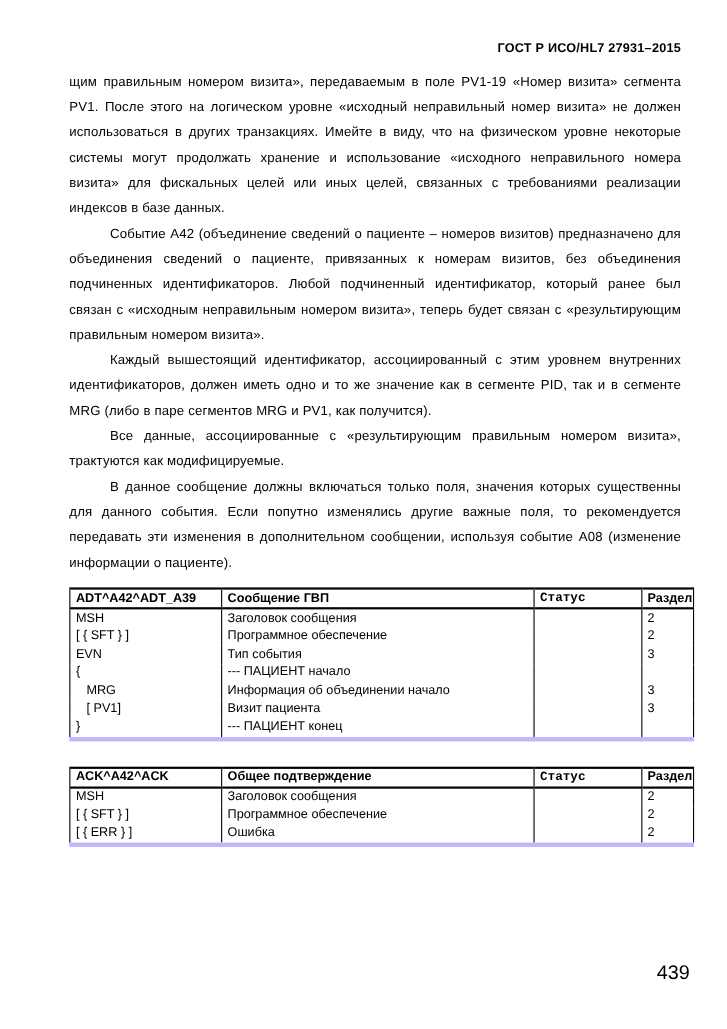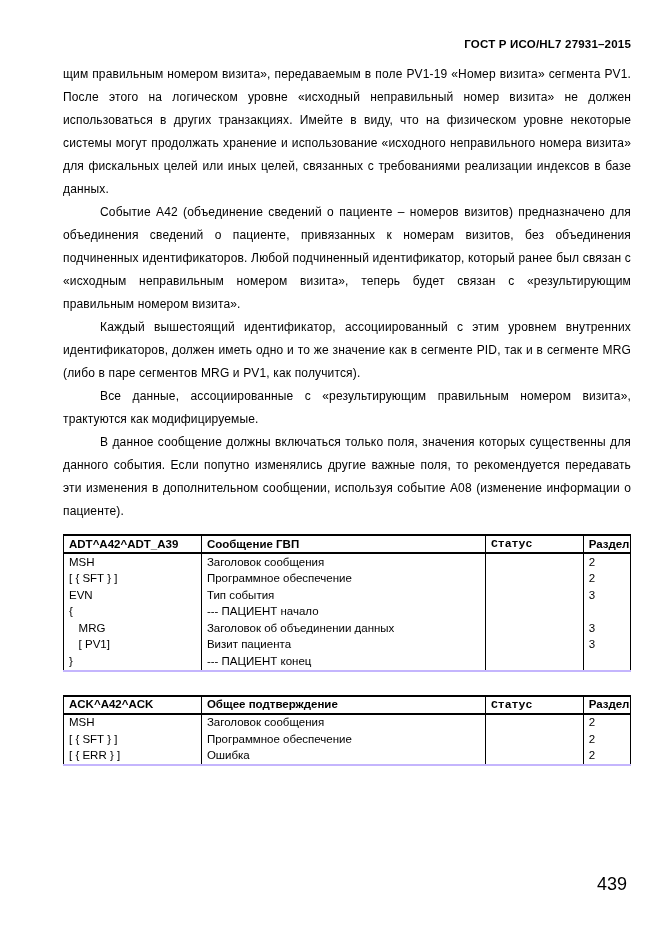--- a/index.html
+++ b/index.html
@@ -7,21 +7,21 @@
   body {
     width: 661px;
     height: 935px;
     font-family: "Liberation Sans", "DejaVu Sans", sans-serif;
     color: #000;
   }
   .page {
     position: relative;
     width: 661px;
     height: 935px;
-    padding: 38px 30px 0 63px;
+    padding: 38px 42px 0 63px;
     overflow: hidden;
     background: #fff;
   }
   .doc-header {
     text-align: right;
     font-weight: bold;
     font-size: 11.5px;
     letter-spacing: 0.2px;
     margin-bottom: 13px;
   }
@@ -31,21 +31,21 @@
     text-align: justify;
     letter-spacing: 0.15px;
   }
   .body-text p.indent { text-indent: 37px; }
   .tables-section { margin-top: 11px; }
   table.msg-table {
     width: 568px;
     table-layout: fixed;
     border-collapse: collapse;
     margin-bottom: 23px;
-    border-bottom: 2px solid #c4b5fd;
+    border-bottom: 4px solid #c4b5fd;
   }
   table.msg-table th {
     font-weight: bold;
     font-size: 11.5px;
     text-align: left;
     border-left: 1px solid #000;
     border-right: 1px solid #000;
     border-top: 2px solid #000;
     border-bottom: 2px solid #000;
     padding: 1px 5px 2px 5px;
@@ -117,21 +117,21 @@
             <td class="c3">3</td>
           </tr>
           <tr>
             <td class="c0">{</td>
             <td class="c1">--- ПАЦИЕНТ начало</td>
             <td class="c2"></td>
             <td class="c3"></td>
           </tr>
           <tr>
             <td class="c0">   MRG</td>
-            <td class="c1">Заголовок об объединении данных</td>
+            <td class="c1">Информация об объединении начало</td>
             <td class="c2"></td>
             <td class="c3">3</td>
           </tr>
           <tr>
             <td class="c0">   [ PV1]</td>
             <td class="c1">Визит пациента</td>
             <td class="c2"></td>
             <td class="c3">3</td>
           </tr>
           <tr>

